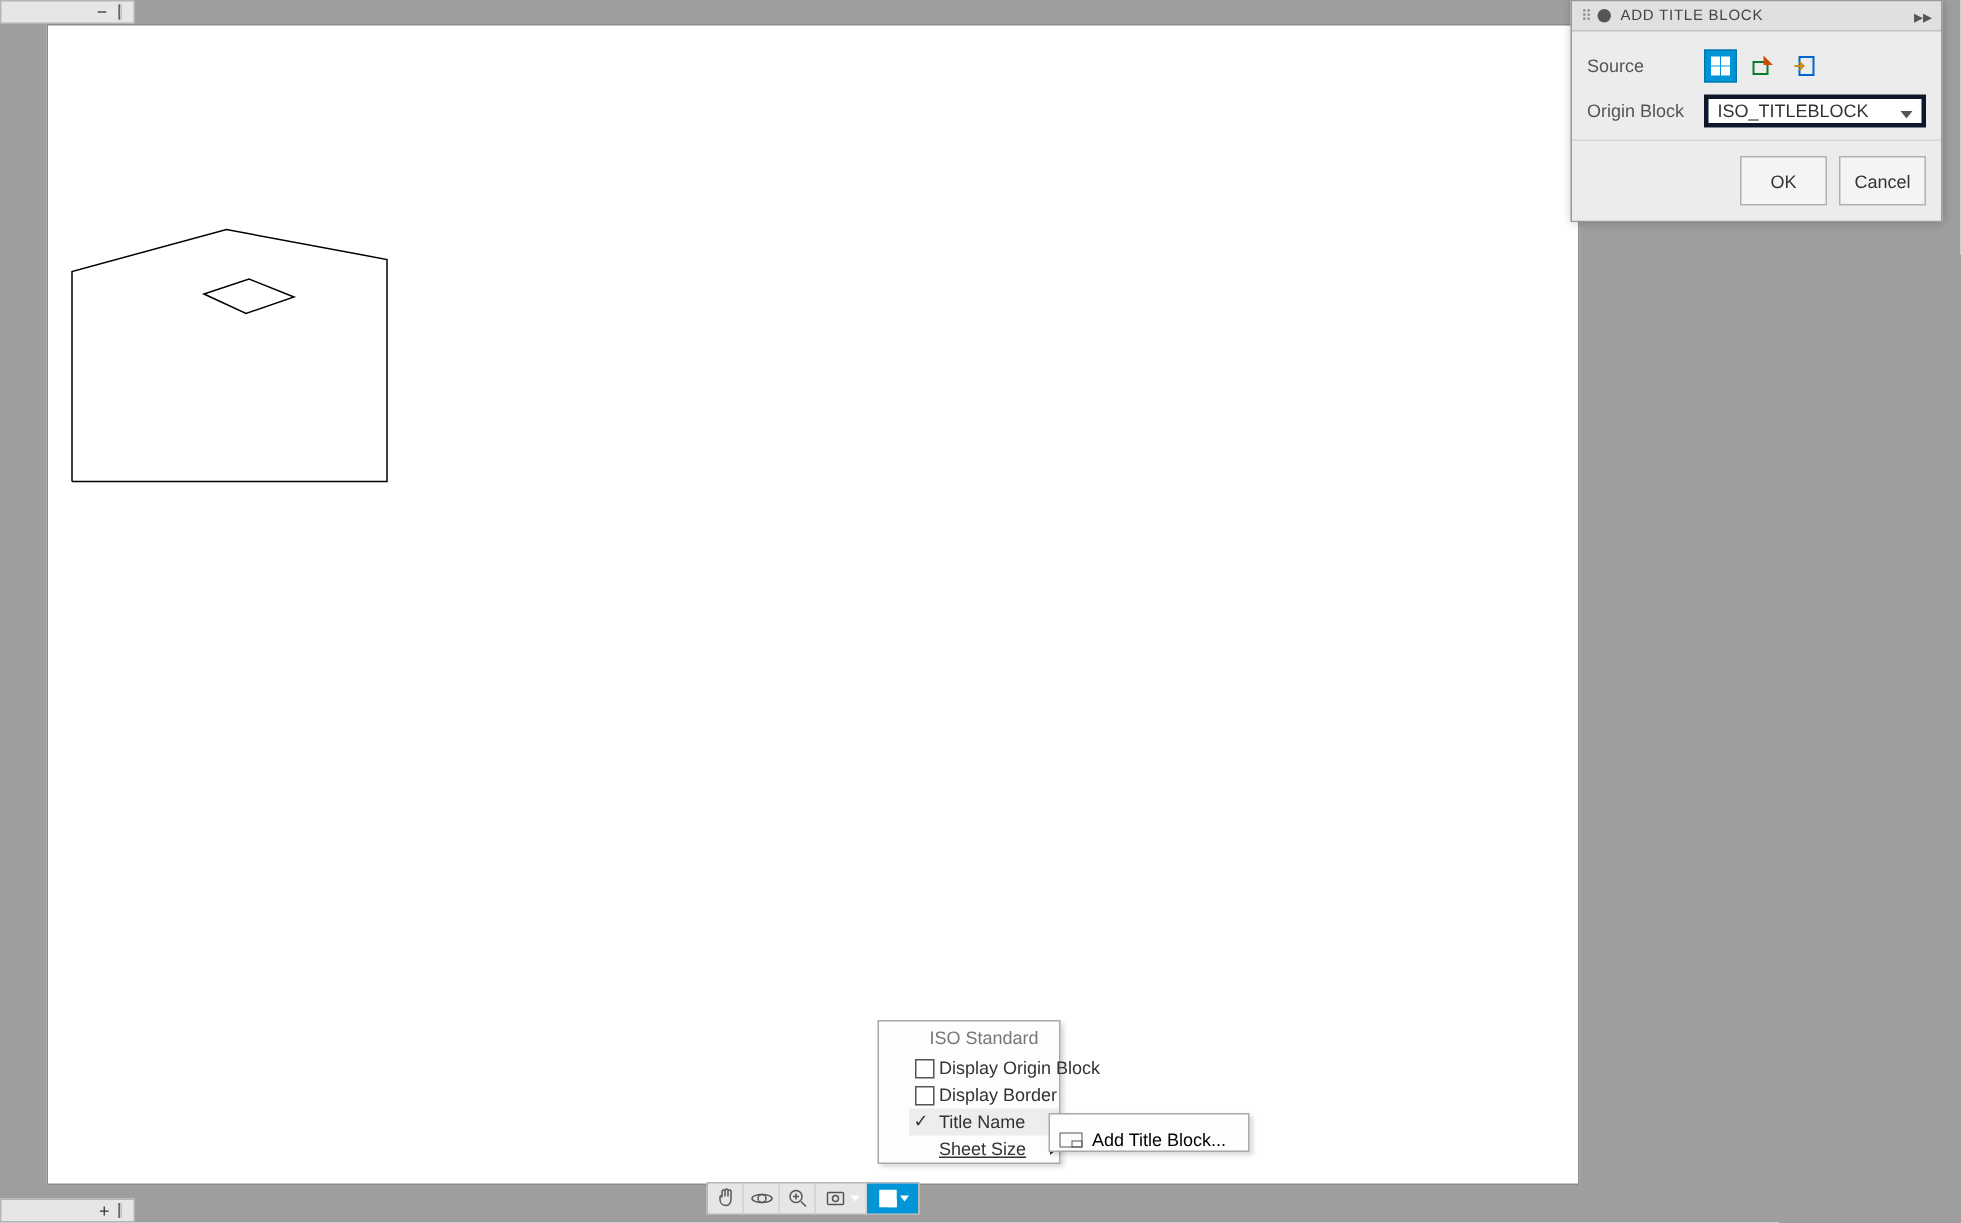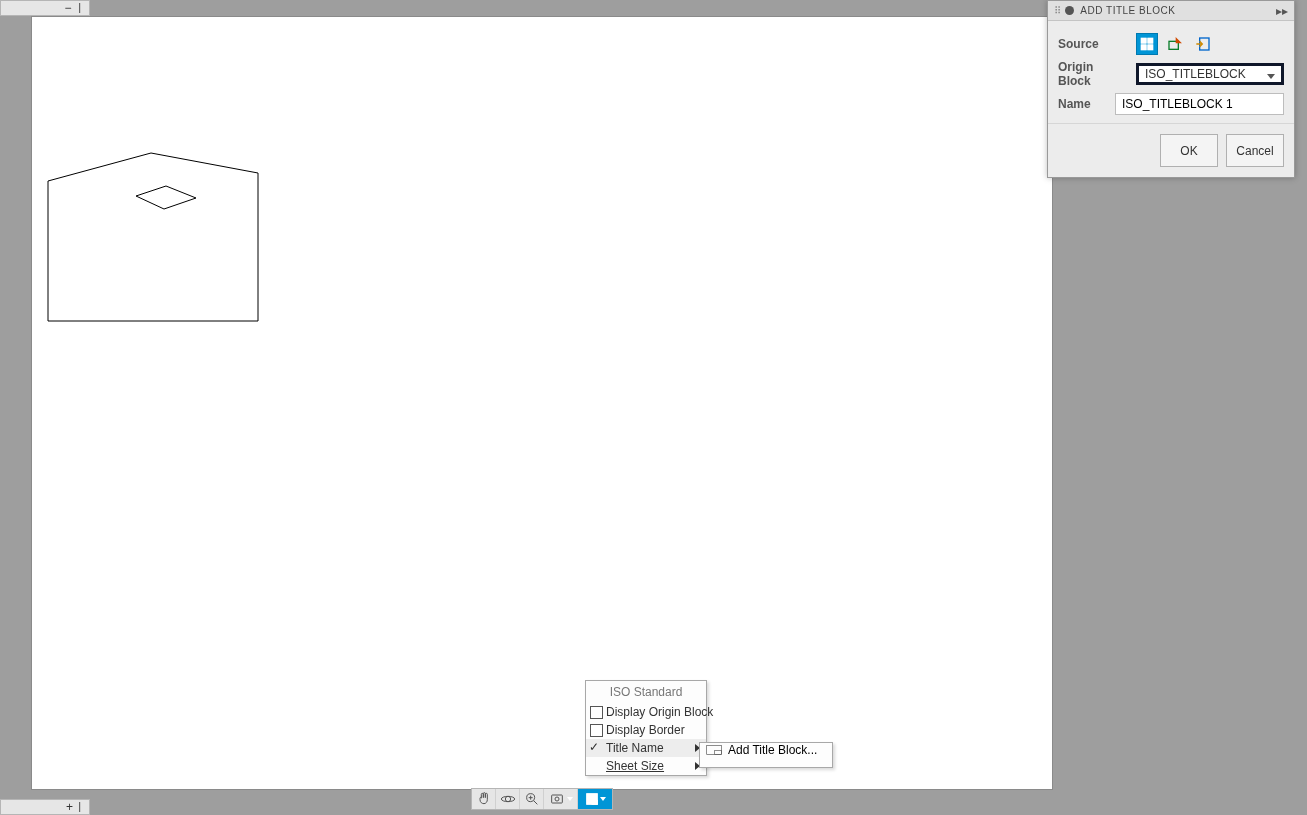--- a/index.html
+++ b/index.html
@@ -36,33 +36,33 @@
   .ctx-menu { position:absolute; background:#fdfdfd; border:1px solid #a8a8a8; box-shadow:2px 2px 3px rgba(0,0,0,.15); font-size:12px; color:#333; }
   .ctx-header { padding:4px 8px; color:#777; text-align:center; }
   .ctx-item { display:flex; align-items:center; height:18px; padding:0 6px 0 20px; position:relative; cursor:pointer; white-space:nowrap; }
   .ctx-item.checkbox::before { content:""; position:absolute; left:4px; top:3px; width:11px; height:11px; border:1px solid #555; background:#fff; }
   .ctx-item.checked::before { content:"✓"; position:absolute; left:3px; top:1px; font-size:12px; color:#333; border:none;}
   .ctx-item .arrow { margin-left:auto; padding-left:16px; }
   .ctx-item .arrow::after { content:""; border-top:4px solid transparent; border-bottom:4px solid transparent; border-left:5px solid #333; display:inline-block; }
   .ctx-item.highlight { background:#ededed; }
   
   .sub-menu { position:absolute; background:#fdfdfd; border:1px solid #a8a8a8; box-shadow:2px 2px 3px rgba(0,0,0,.15); font-size:12px; }
-  .sub-item { display:flex; align-items:flex-start; height:24px; padding:0 0 0 6px; gap:6px; cursor:pointer; white-space:nowrap; }
+  .sub-item { display:flex; align-items:flex-end; height:24px; padding:0 0 0 6px; gap:6px; cursor:pointer; white-space:nowrap; }
   .sub-item svg { width:16px; height:14px; }
 
   
   .dialog { position:absolute; right:12px; top:0; width:248px; background:#ececec; border:1px solid #999; box-shadow:0 0 6px rgba(0,0,0,.25); font-size:12px; color:#333;}
   .dlg-titlebar { display:flex; align-items:center; height:20px; padding:0 6px; background:#e0e0e0; border-bottom:1px solid #c4c4c4; gap:6px; }
   .dlg-titlebar .grip { color:#888; letter-spacing:-2px; font-size:10px; }
   .dlg-titlebar .bullet { width:9px; height:9px; border-radius:50%; background:#555; }
   .dlg-titlebar .title { flex:1; font-size:10px; letter-spacing:.5px; color:#444;}
   .dlg-titlebar .pin { font-size:12px; color:#555; cursor:pointer;}
   .dlg-body { padding:8px 10px 4px 10px; }
   .dlg-row { display:flex; align-items:center; height:30px; gap:10px; }
-  .dlg-label { width:68px; color:#555;font-weight:bold; }
+  .dlg-label { width:68px; color:#555; }
   .src-buttons { display:flex; gap:6px; align-items:center; }
   .src-btn { width:22px; height:22px; display:flex; align-items:center; justify-content:center; border:1px solid transparent; cursor:pointer;}
   .src-btn.selected { background:#0095d6; border-color:#0079b0;}
   .src-btn svg { width:16px; height:16px; }
   .dlg-select { flex:1; height:22px; border:3px solid #0f172a; background:#fff; display:flex; align-items:center; padding:0 6px; position:relative; cursor:pointer;}
   .dlg-select .caret { position:absolute; right:6px; top:8px; border-left:4px solid transparent; border-right:4px solid transparent; border-top:5px solid #555;}
   .dlg-input { flex:1; height:22px; border:1px solid #bdbdbd; background:#fff; padding:0 6px; font-size:12px; outline:none;}
   .dlg-footer { display:flex; justify-content:flex-end; gap:8px; padding:10px; border-top:1px solid #d6d6d6; background:#ececec;}
   .dlg-btn { min-width:58px; height:33px; background:#f4f4f4; border:1px solid #b0b0b0; font-size:12px; color:#333; cursor:pointer; display:flex; align-items:center; justify-content:center;}
 </style>
@@ -121,21 +121,21 @@
   </div>
   <div class="tb-btn withdd selected" style="width:34px;">
     <svg viewBox="0 0 24 24" fill="none" stroke="#fff" stroke-width="1.5">
         <rect x="4" y="4" width="16" height="16"></rect>
         <rect x="12" y="14" width="8" height="6"></rect>
       </svg>
     <span class="dd-arrow"></span>
   </div>
 </div>
 
-<div class="ctx-menu" style="left:585px; top:680px; width:122px;">
+<div class="ctx-menu" style="left:585px; top:680px; width:122px;padding-left:20px;">
   <div class="ctx-header">ISO Standard</div>
   <div class="ctx-item checkbox">
     <span>Display Origin Block</span>
   </div>
   <div class="ctx-item checkbox">
     <span>Display Border</span>
   </div>
   <div class="ctx-item checked highlight">
     <span>Title Name</span>
     <span class="arrow"></span>
@@ -189,24 +189,20 @@
         </div>
       </div>
     </div>
     <div class="dlg-row">
       <div class="dlg-label">Origin Block</div>
       <div class="dlg-select">
         <span>ISO_TITLEBLOCK</span>
         <span class="caret"></span>
       </div>
     </div>
-    <div class="dlg-row">
-      <div class="dlg-label">Name</div>
-      <input class="dlg-input" value="ISO_TITLEBLOCK 1" style="">
-    </div>
   </div>
   <div class="dlg-footer">
     <div class="dlg-btn">
         <span>OK</span>
       </div>
     <div class="dlg-btn">
         <span>Cancel</span>
       </div>
   </div>
 </div>

